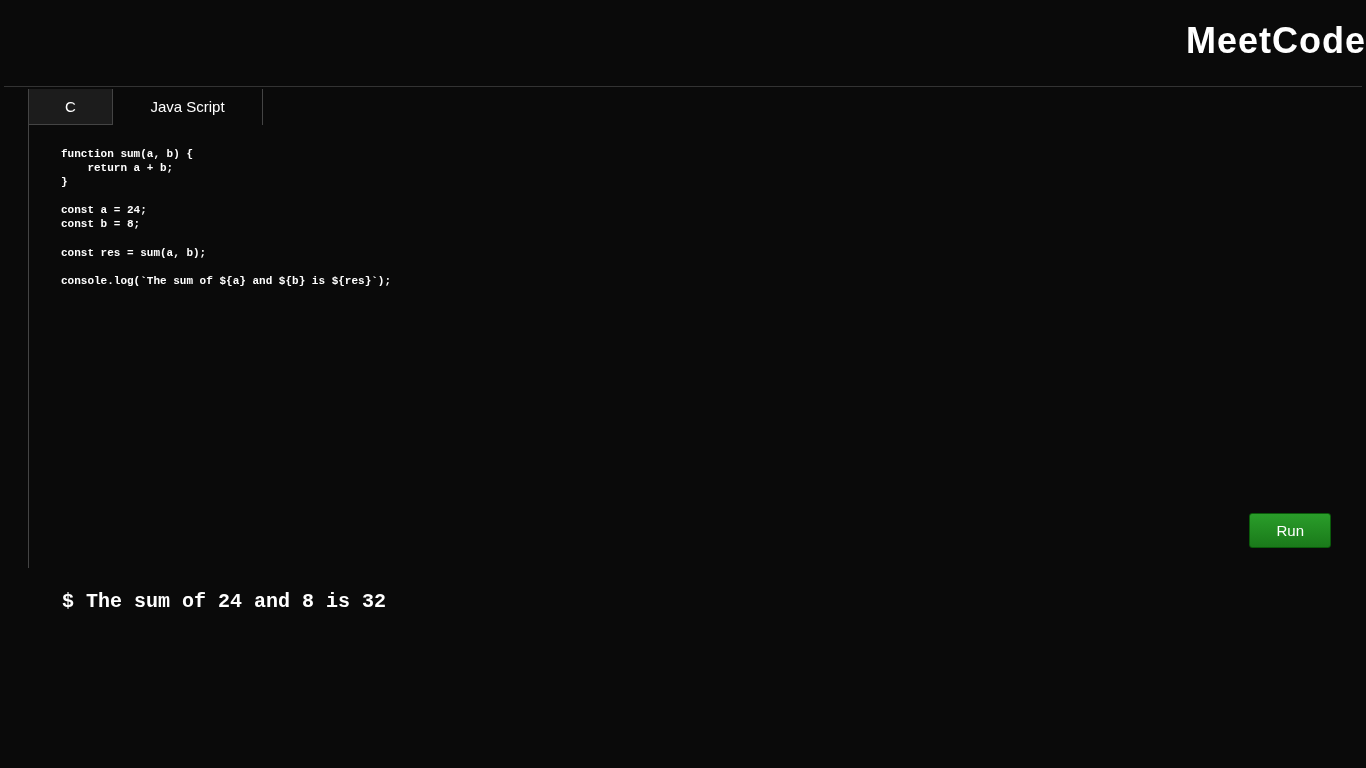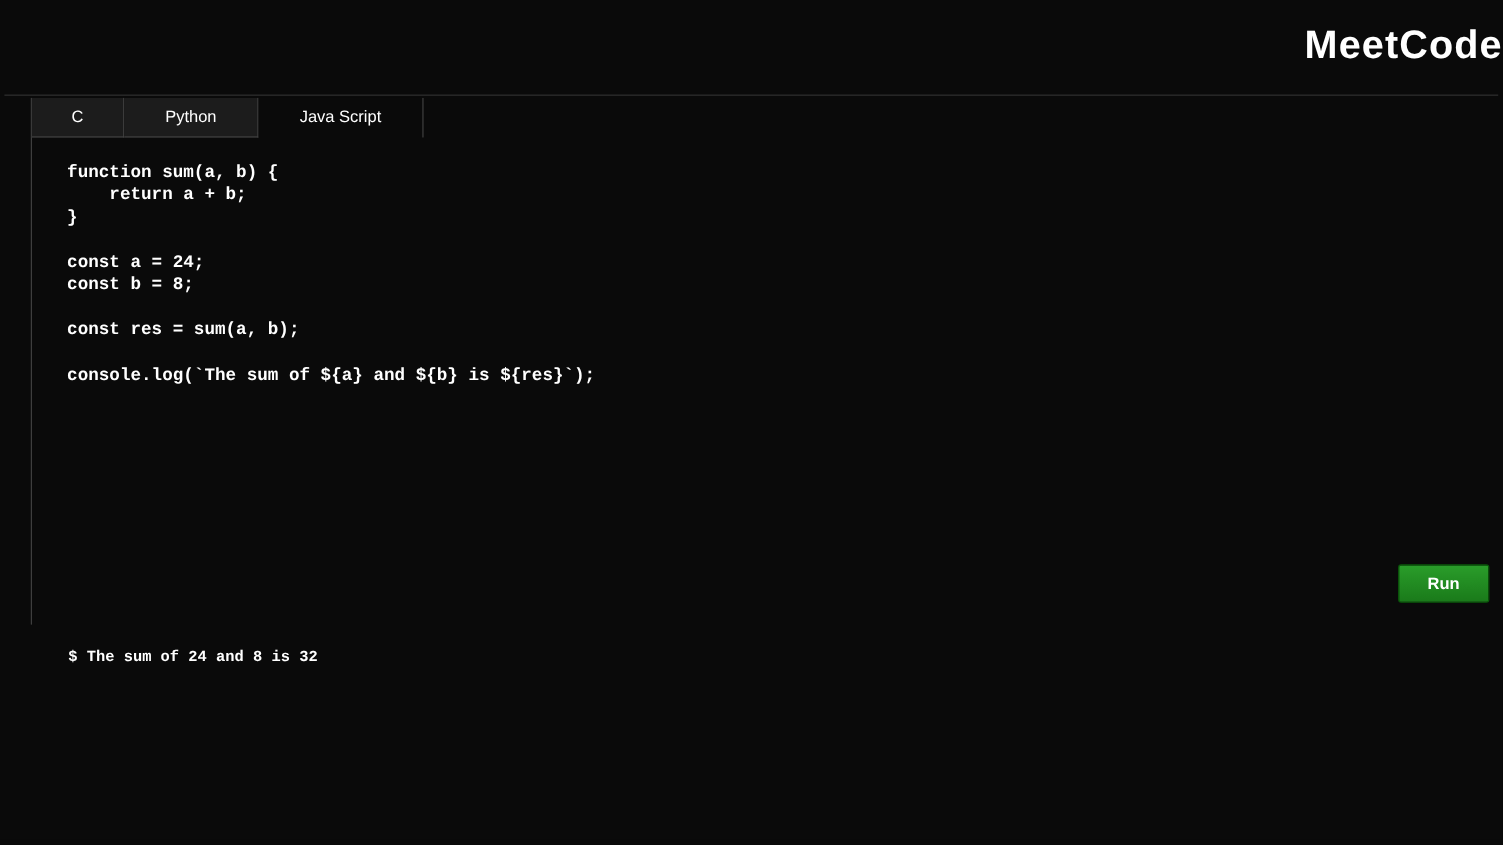--- a/index.html
+++ b/index.html
@@ -49,50 +49,50 @@
     .tab.c { width: 84px; background: #1c1c1c; }
     .tab.python { width: 122px; background: #1c1c1c; }
     .tab.javascript { width: 150px; background: #0a0a0a; border-bottom: none; text-align: center; }
     .code-area {
       position: relative;
       height: 443px;
     }
     .code {
       padding: 22px 32px;
       font-family: "Consolas", "Courier New", monospace;
-      font-size: 16px;
+      font-size: 11px;
       line-height: 1.28;
       font-weight: bold;
       white-space: pre;
       color: #fff;
     }
     .run-button {
       position: absolute;
-      right: 12px;
+      right: 35px;
       bottom: 20px;
       background: #1f8b1f;
       background: linear-gradient(#2a9d2a, #1a7a1a);
       border: 1px solid #0a5a0a;
       color: #fff;
-      font-weight: bold;
+      font-weight: normal;
       font-size: 15px;
       padding: 8px 26px;
       border-radius: 3px;
       cursor: pointer;
     }
     .output-container {
       margin-top: 0;
       height: 195px;
       overflow-y: scroll;
       background: #0a0a0a;
     }
     .output {
       padding: 22px 62px;
       font-family: "Consolas", "Courier New", monospace;
-      font-size: 14px;
+      font-size: 20px;
       font-weight: bold;
       color: #fff;
     }
     .output-container::-webkit-scrollbar {
       width: 16px;
     }
     .output-container::-webkit-scrollbar-track {
       background: #1a1a1a;
     }
     .output-container::-webkit-scrollbar-thumb {
@@ -108,21 +108,20 @@
 <body>
 
 <div class="header">
   <h1 class="title">MeetCode</h1>
 </div>
 <div class="divider"></div>
 
 <div class="editor-container">
   <div class="tabs">
     <div class="tab c">C</div>
-    <div class="tab python">Python</div>
     <div class="tab javascript">Java Script</div>
   </div>
   <div class="code-area">
     <div class="code">function sum(a, b) {
     return a + b;
 }
 
 const a = 24;
 const b = 8;
 

